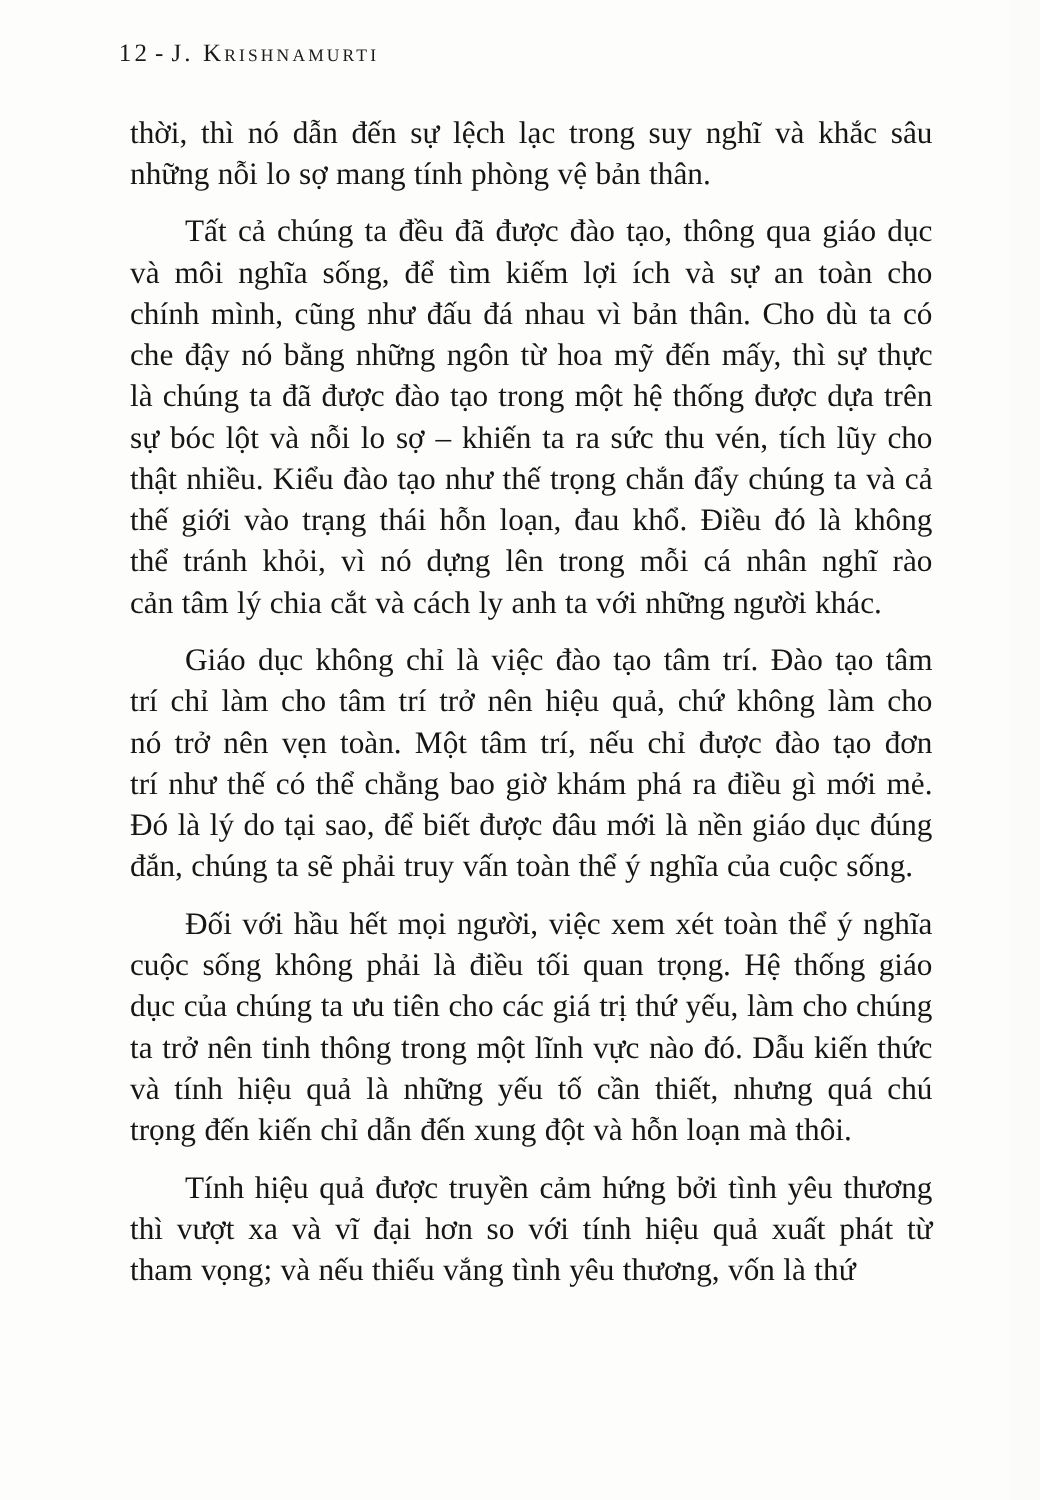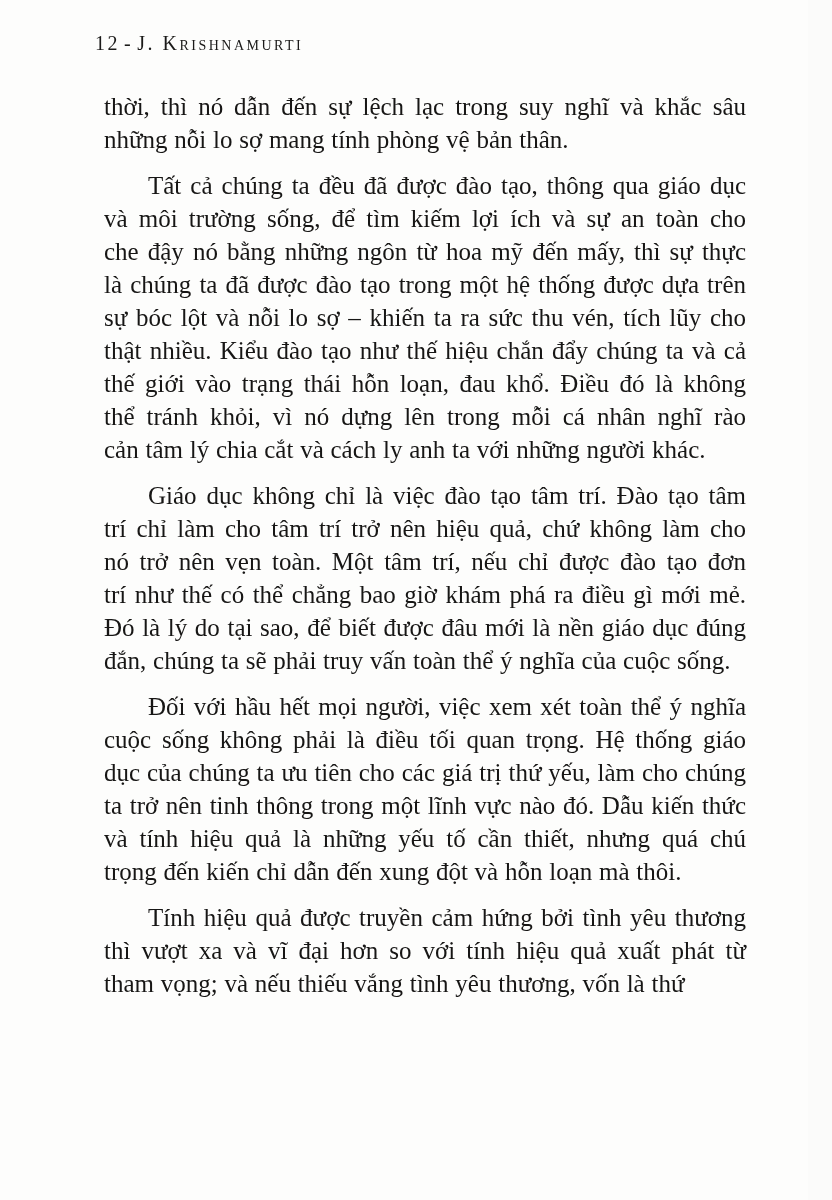--- a/index.html
+++ b/index.html
@@ -60,25 +60,26 @@
   <div class="running-header">
     <span>12</span><span class="sep">-</span><span>J. Krishnamurti</span>
   </div>
   <div class="text-block">
       <div class="paragraph">
         <div class="line">thời, thì nó dẫn đến sự lệch lạc trong suy nghĩ và khắc sâu</div>
         <div class="line last">những nỗi lo sợ mang tính phòng vệ bản thân.</div>
       </div>
       <div class="paragraph">
         <div class="line first-indent">Tất cả chúng ta đều đã được đào tạo, thông qua giáo dục</div>
-        <div class="line">và môi trường sống, để tìm kiếm lợi ích và sự an toàn cho</div>
+        <div class="line">và môi nghĩa sống, để tìm kiếm lợi ích và sự an toàn cho</div>
+        <div class="line">chính mình, cũng như đấu đá nhau vì bản thân. Cho dù ta có</div>
         <div class="line">che đậy nó bằng những ngôn từ hoa mỹ đến mấy, thì sự thực</div>
         <div class="line">là chúng ta đã được đào tạo trong một hệ thống được dựa trên</div>
         <div class="line">sự bóc lột và nỗi lo sợ – khiến ta ra sức thu vén, tích lũy cho</div>
-        <div class="line">thật nhiều. Kiểu đào tạo như thế hiệu chắn đẩy chúng ta và cả</div>
+        <div class="line">thật nhiều. Kiểu đào tạo như thế trọng chắn đẩy chúng ta và cả</div>
         <div class="line">thế giới vào trạng thái hỗn loạn, đau khổ. Điều đó là không</div>
         <div class="line">thể tránh khỏi, vì nó dựng lên trong mỗi cá nhân nghĩ rào</div>
         <div class="line last">cản tâm lý chia cắt và cách ly anh ta với những người khác.</div>
       </div>
       <div class="paragraph">
         <div class="line first-indent">Giáo dục không chỉ là việc đào tạo tâm trí. Đào tạo tâm</div>
         <div class="line">trí chỉ làm cho tâm trí trở nên hiệu quả, chứ không làm cho</div>
         <div class="line">nó trở nên vẹn toàn. Một tâm trí, nếu chỉ được đào tạo đơn</div>
         <div class="line">trí như thế có thể chẳng bao giờ khám phá ra điều gì mới mẻ.</div>
         <div class="line">Đó là lý do tại sao, để biết được đâu mới là nền giáo dục đúng</div>

